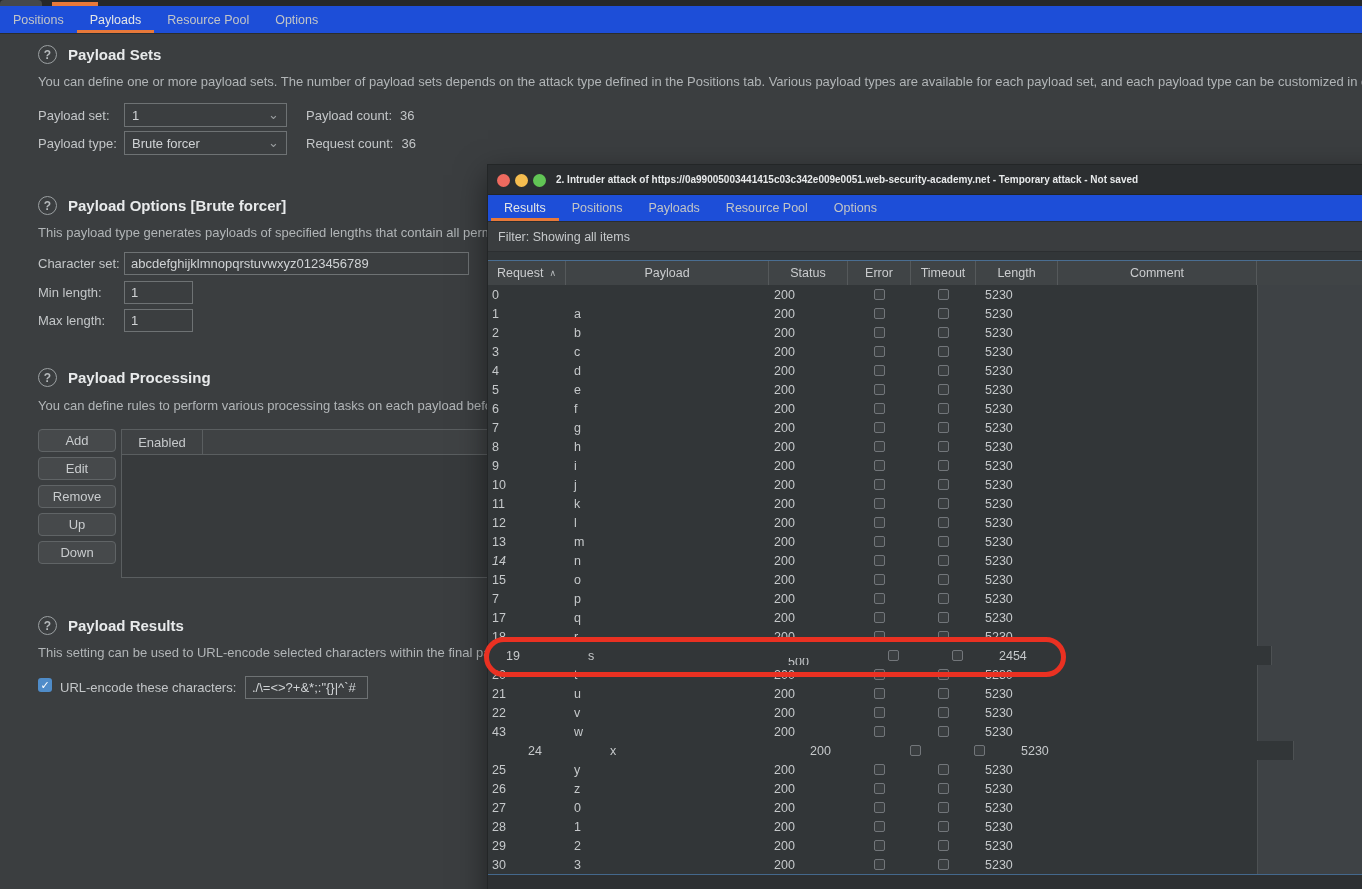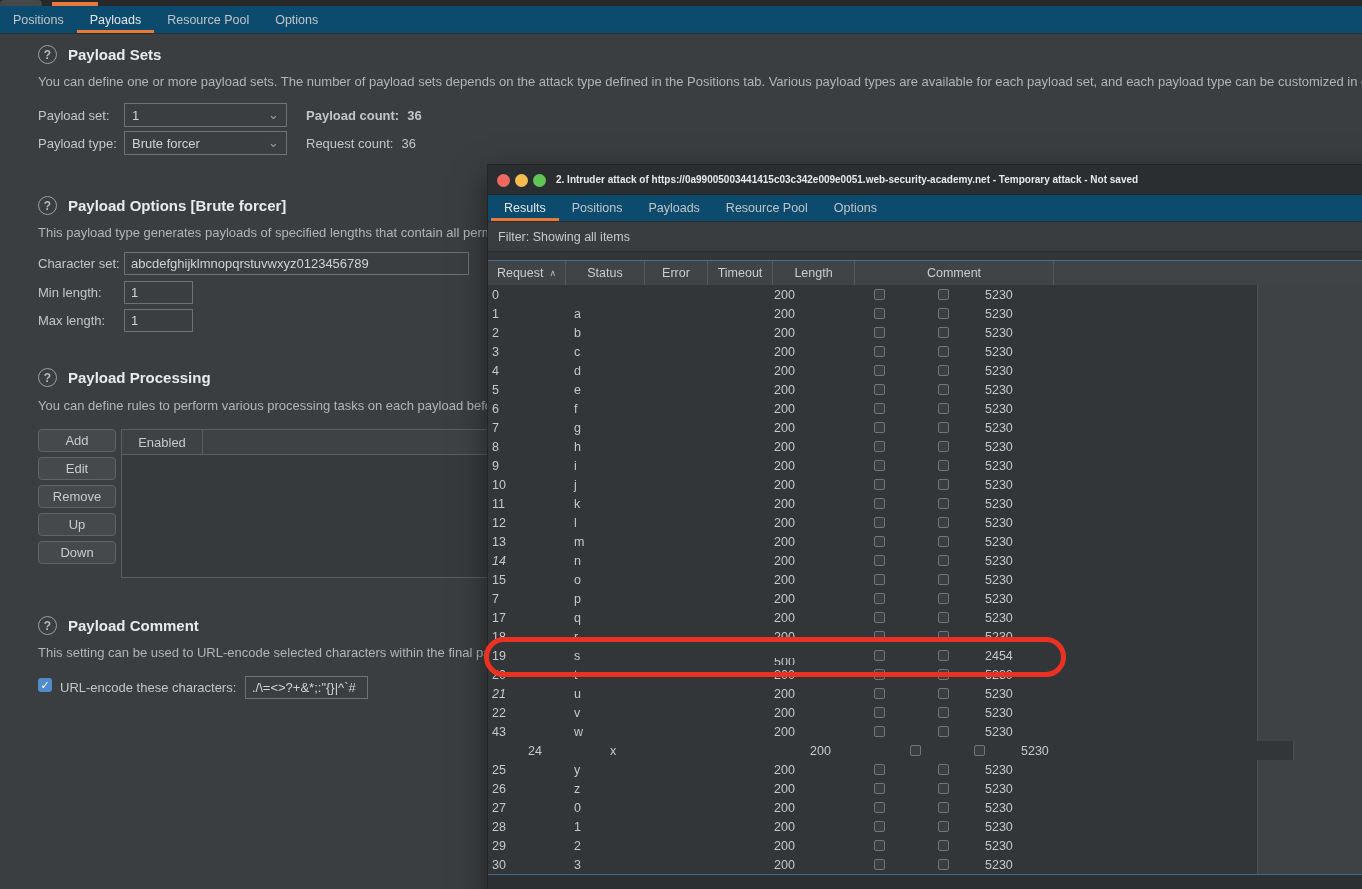--- a/index.html
+++ b/index.html
@@ -5,21 +5,21 @@
   html,body{margin:0;padding:0;}
   body{
     width:1362px;height:889px;overflow:hidden;position:relative;
     background:#3b3e40;
     font-family:"Liberation Sans",sans-serif;
     -webkit-font-smoothing:antialiased;
   }
   :root{--accent:#e8793a;}
 
   
-  .tabbar{display:flex;align-items:stretch;background:#0c4a6e;border-bottom:1px solid #2a2d2e;box-sizing:border-box;text-align:right;}
+  .tabbar{display:flex;align-items:stretch;background:#1d4ed8;border-bottom:1px solid #2a2d2e;box-sizing:border-box;text-align:right;}
   .tab{position:relative;padding:0 13px;display:flex;align-items:center;font-size:12.5px;color:#c2c5c7;cursor:default;white-space:nowrap;}
   .tab.selected{color:#e4e6e7;}
   .tab.selected::after{content:"";position:absolute;left:0;right:0;bottom:0;height:3px;background:var(--accent);}
 
   
   .top-strip{position:absolute;left:0;top:0;width:1362px;height:6px;background:#26282a;}
   .top-strip .ghost-tab{position:absolute;left:0;top:0;width:42px;height:6px;background:#45484a;border-radius:4px 4px 0 0;}
   .top-strip .accent-underline{position:absolute;left:52px;top:2px;width:46px;height:4px;background:var(--accent);}
   .bg-subtabs{position:absolute;left:0;top:6px;width:1362px;height:28px;}
 
@@ -108,21 +108,21 @@
 
   <div class="help-icon" style="left:38px;top:45px;">?</div>
   <div class="sec-title" style="top:46px;">Payload Sets</div>
   <div class="sec-desc" style="top:74px;">You can define one or more payload sets. The number of payload sets depends on the attack type defined in the Positions tab. Various payload types are available for each payload set, and each payload type can be customized in different ways.</div>
 
   <div class="fld-label" style="top:108px;">Payload set:</div>
   <div class="select" style="left:124px;top:103px;width:163px;">
     <span>1</span>
     <span class="chev">⌄</span>
   </div>
-  <div class="count-pair" style="left:306px;top:108px;font-weight:bold;">
+  <div class="count-pair" style="left:306px;top:108px;">
     <span>Payload count:</span><span class="val">36</span>
   </div>
 
   <div class="fld-label" style="top:136px;">Payload type:</div>
   <div class="select" style="left:124px;top:131px;width:163px;">
     <span>Brute forcer</span>
     <span class="chev">⌄</span>
   </div>
   <div class="count-pair" style="left:306px;top:136px;">
     <span>Request count:</span><span class="val">36</span>
@@ -151,21 +151,21 @@
       <button class="proc-btn">Down</button>
     </div>
 
   <div class="rules-table">
     <div class="rules-head">
       <div class="rh-cell rh-enabled">Enabled</div>
     </div>
   </div>
 
   <div class="help-icon" style="left:38px;top:616px;">?</div>
-  <div class="sec-title" style="top:617px;">Payload Comment</div>
+  <div class="sec-title" style="top:617px;">Payload Results</div>
   <div class="sec-desc" style="top:645px;">This setting can be used to URL-encode selected characters within the final payload, for safe transmission within HTTP requests.</div>
 
   <div class="cb-blue" style="left:38px;top:678px;">
     <span>✓</span>
   </div>
   <div class="fld-label" style="left:60px;top:680px;">URL-encode these characters:</div>
   <input class="txt-input" style="left: 245px; top: 676px; width: 123px;" value="./\=&lt;&gt;?+&amp;*;:&quot;{}|^`#">
 </div>
 
 <div class="attack-window">
@@ -185,20 +185,21 @@
     </div>
 
   <div class="aw-filter">
     <span>Filter: Showing all items</span>
   </div>
 
   <div class="aw-gap"></div>
 
   <div class="res-header" id="res-header">
       <div class="h-cell" style="width: 78px;">Request<span class="sort-caret">∧</span></div>
+      <div class="h-cell" style="width: 203px;">Payload</div>
       <div class="h-cell" style="width: 79px;">Status</div>
       <div class="h-cell" style="width: 63px;">Error</div>
       <div class="h-cell" style="width: 65px;">Timeout</div>
       <div class="h-cell" style="width: 82px;">Length</div>
       <div class="h-cell" style="width: 199px;">Comment</div>
       <div class="h-cell h-fill"></div>
     </div>
   <div class="res-rows" id="res-rows">
       <div class="t-row">
         <div class="t-cell c-request" style="width: 78px;">0</div>
@@ -460,21 +461,21 @@
           <span class="row-cb"></span>
         </div>
         <div class="t-cell c-check" style="width: 65px;">
           <span class="row-cb"></span>
         </div>
         <div class="t-cell c-length" style="width: 82px;">5230</div>
         <div class="t-cell c-comment" style="width: 199px;"></div>
         <div class="c-fill"></div>
       </div>
       <div class="t-row">
-        <div class="t-cell c-request" style="width: 78px;">19</div>
+        <div class="t-cell c-request" style="width: 78px; margin-left: 14px;">19</div>
         <div class="t-cell c-payload" style="width: 203px;">s</div>
         <div class="t-cell c-status" style="width: 79px; margin-top: 12px;">500</div>
         <div class="t-cell c-check" style="width: 63px;">
           <span class="row-cb"></span>
         </div>
         <div class="t-cell c-check" style="width: 65px;">
           <span class="row-cb"></span>
         </div>
         <div class="t-cell c-length" style="width: 82px;">2454</div>
         <div class="t-cell c-comment" style="width: 199px;"></div>
@@ -488,21 +489,21 @@
           <span class="row-cb"></span>
         </div>
         <div class="t-cell c-check" style="width: 65px;">
           <span class="row-cb"></span>
         </div>
         <div class="t-cell c-length" style="width: 82px;">5230</div>
         <div class="t-cell c-comment" style="width: 199px;"></div>
         <div class="c-fill"></div>
       </div>
       <div class="t-row">
-        <div class="t-cell c-request" style="width: 78px; font-style: italic;">21</div>
+        <div class="t-cell c-request" style="width: 78px;">21</div>
         <div class="t-cell c-payload" style="width: 203px;">u</div>
         <div class="t-cell c-status" style="width: 79px;">200</div>
         <div class="t-cell c-check" style="width: 63px;">
           <span class="row-cb"></span>
         </div>
         <div class="t-cell c-check" style="width: 65px;">
           <span class="row-cb"></span>
         </div>
         <div class="t-cell c-length" style="width: 82px;">5230</div>
         <div class="t-cell c-comment" style="width: 199px;"></div>

